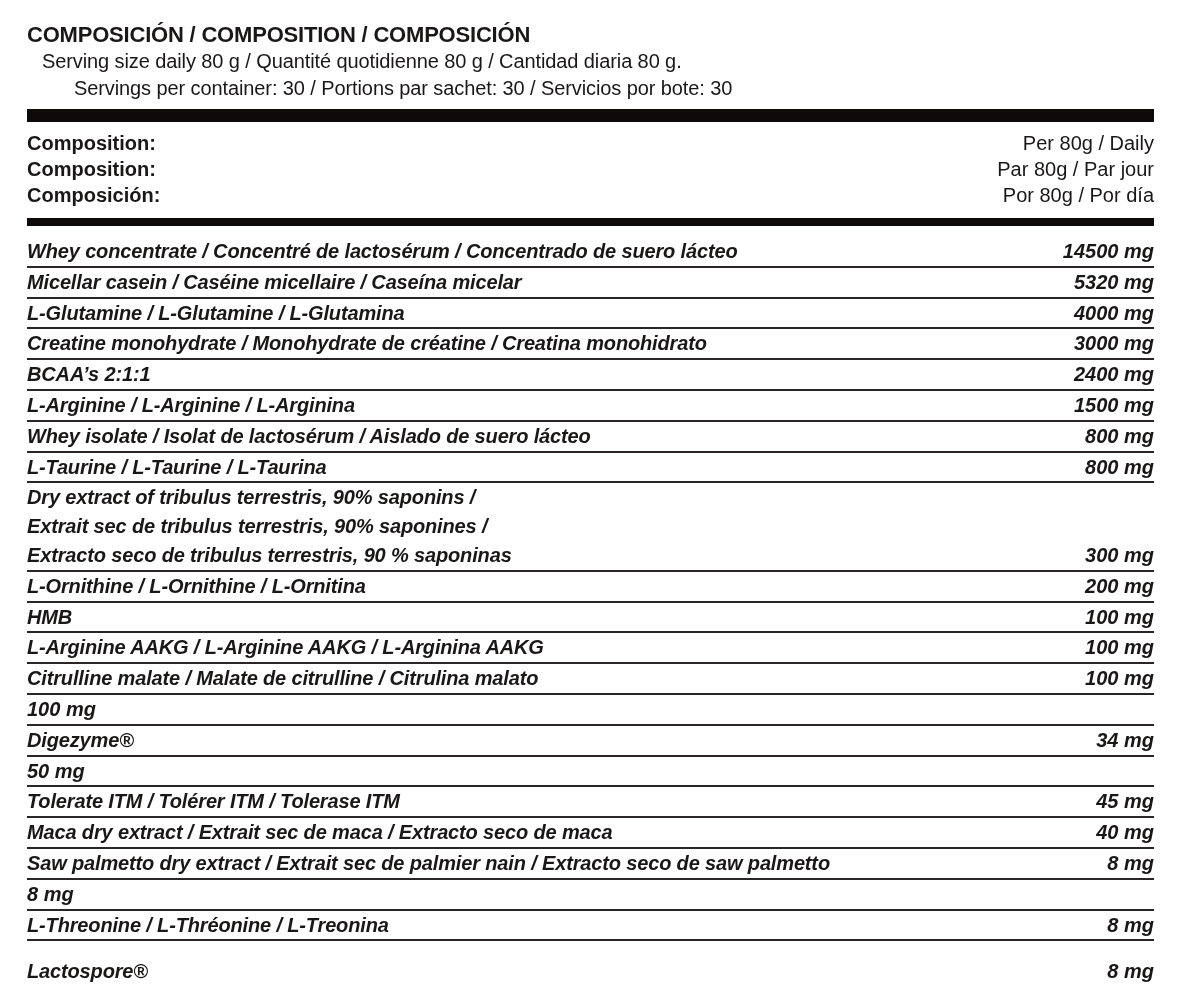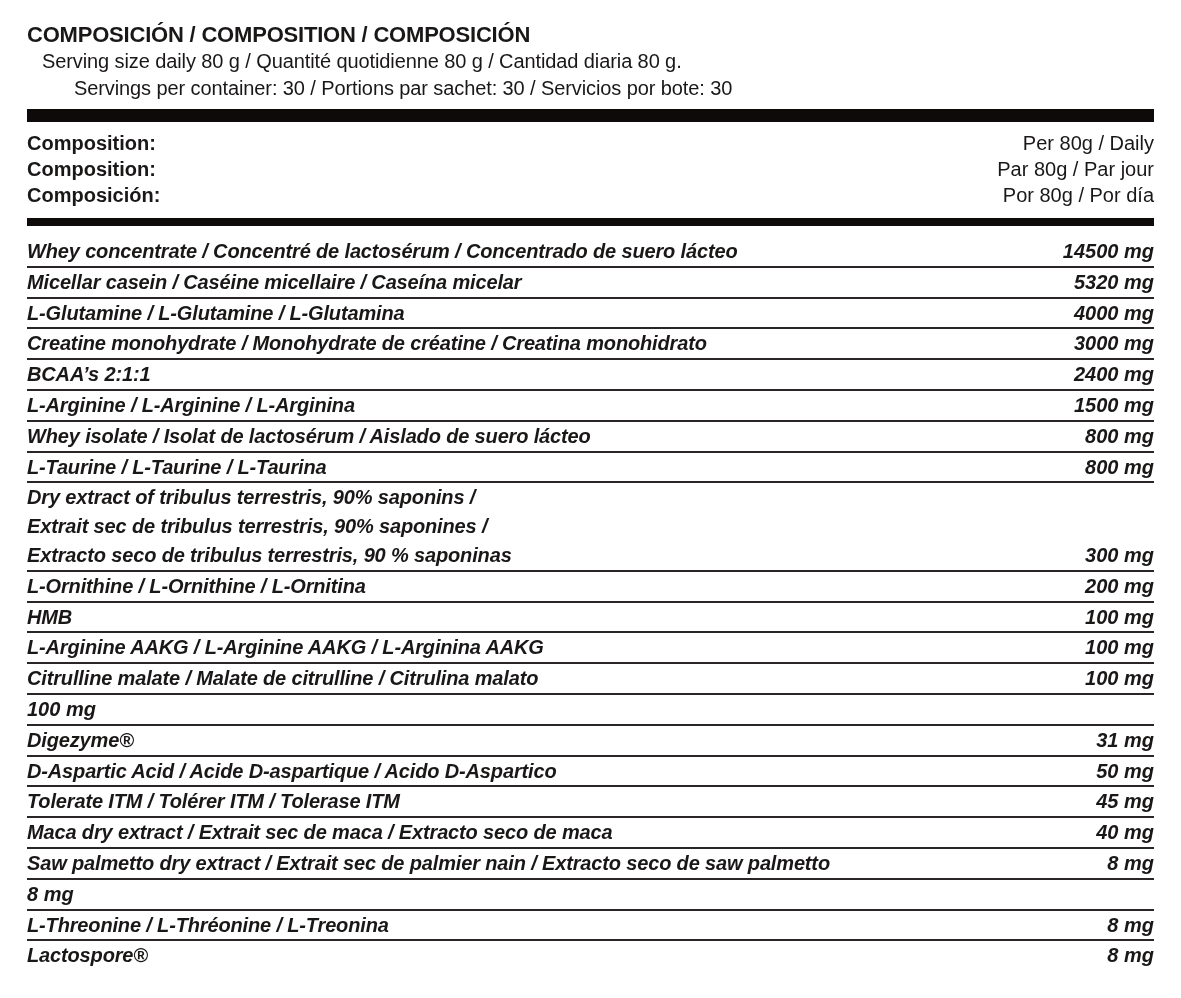--- a/index.html
+++ b/index.html
@@ -26,21 +26,21 @@
     font-size: 20px; white-space: nowrap;
   }
   .comp-row .lbl { font-weight: bold; }
   .comp-row .val { font-weight: normal; text-align: right; }
   .ing-list { position: absolute; left: 0; top: 237px; width: 1127px; font-style: italic; }
   .ing-row {
     display: flex; justify-content: space-between; align-items: flex-end;
     border-bottom: 2px solid #2a2626;
     font-size: 20px; font-weight: bold; line-height: 28.8px;
   }
-  .ing-row.last { border-bottom: none; }
+  .ing-row.last { border-bottom: none; margin-top: 16px; }
   .ing-row .name { white-space: nowrap; letter-spacing: -0.15px; }
   .ing-row .name .sub { display: block; }
   .ing-row .amt { white-space: nowrap; text-align: right; }
 </style>
 </head>
 <body>
 
 <div class="page">
   <div class="title">COMPOSICIÓN / COMPOSITION / COMPOSICIÓN</div>
   <div class="serving l1">Serving size daily 80 g / Quantité quotidienne 80 g / Cantidad diaria 80 g.</div>
@@ -118,24 +118,23 @@
       </div>
     <div class="ing-row">
         <span class="name">Citrulline malate / Malate de citrulline / Citrulina malato</span>
         <span class="amt">100 mg</span>
       </div>
     <div class="ing-row">
         <span class="amt">100 mg</span>
       </div>
     <div class="ing-row">
         <span class="name">Digezyme®</span>
-        <span class="amt">31 mg</span>
+        <span class="amt">34 mg</span>
       </div>
     <div class="ing-row">
-        <span class="name">D-Aspartic Acid / Acide D-aspartique / Acido D-Aspartico</span>
         <span class="amt">50 mg</span>
       </div>
     <div class="ing-row">
         <span class="name">Tolerate ITM / Tolérer ITM / Tolerase ITM</span>
         <span class="amt">45 mg</span>
       </div>
     <div class="ing-row">
         <span class="name">Maca dry extract / Extrait sec de maca / Extracto seco de maca</span>
         <span class="amt">40 mg</span>
       </div>

